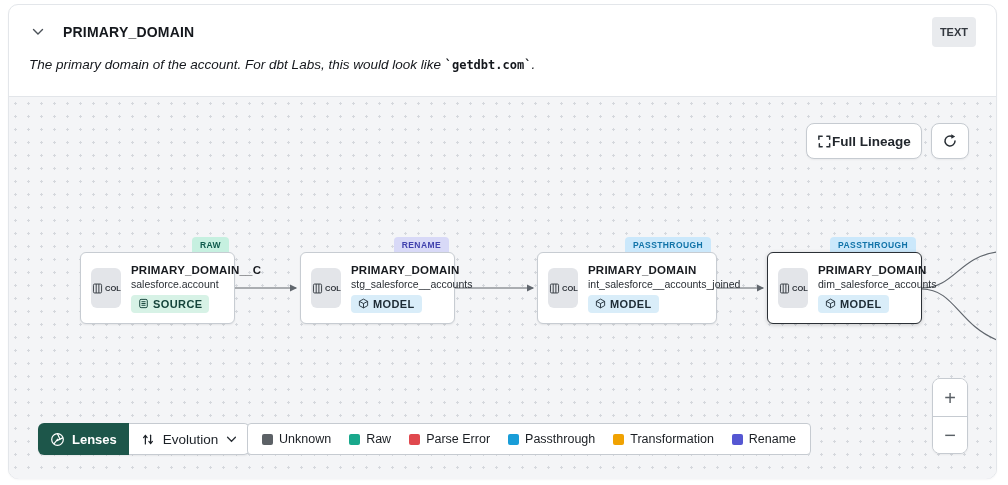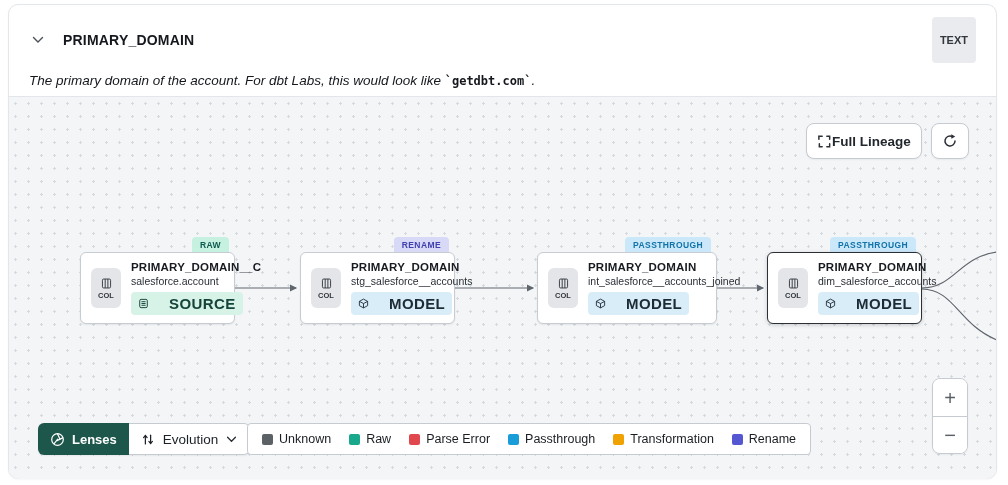--- a/index.html
+++ b/index.html
@@ -7,21 +7,21 @@
 
   .panel { position:absolute; left:8px; top:4px; width:989px; height:475px;
            border:1px solid #e3e6ea; border-radius:10px; background:#fff;
            box-shadow:0 1px 2px rgba(20,30,40,.04); }
 
   
   .header { padding:12px 20px 0 20px; }
   .header-row { display:flex; align-items:center; }
   .chev { width:18px; height:18px; display:inline-flex; align-items:center; justify-content:center; color:#4b5158; cursor:pointer; }
   .title { font-size:14px; font-weight:700; color:#15181d; margin-left:16px; letter-spacing:.2px; }
-  .type-badge { margin-left:auto; background:#e9ebee; color:#33383f; font-size:11px; font-weight:600; padding:17px 8px; border-radius:4px; }
+  .type-badge { margin-left:auto; background:#e9ebee; color:#33383f; font-size:11px; font-weight:600; padding:9px 8px; border-radius:4px; }
   .desc { margin-top:10px; font-size:13.5px; font-style:italic; color:#14171c; }
   .desc code { font-family:"DejaVu Sans Mono", monospace; font-weight:700; font-style:normal; font-size:12px; color:#14171c; }
   .inherited { margin-top:7px; margin-bottom:12px; font-size:13px; font-style:italic; color:#3d434a; }
   .ilink { color:#0f7f6d; text-decoration:underline; cursor:pointer; }
 
   
   .canvas { position:absolute; left:0; top:91px; width:987px; height:383px;
             border-top:1px solid #e2e5e9; border-radius:0 0 10px 10px;
             background-color:#f4f5f7;
             background-image:radial-gradient(circle, #d5d8dd 1.1px, transparent 1.1px);
@@ -34,27 +34,27 @@
   .tag { position:absolute; top:-15px; right:6px; z-index:0; padding:3px 8px 7px;
          font-size:8.5px; font-weight:700; letter-spacing:.4px; border-radius:4px; }
   .tag-raw  { background:#c6f0e0; color:#0d5a4b; }
   .tag-rename { background:#d8d9f7; color:#4041ad; }
   .tag-pass { background:#cbe8fb; color:#1173a8; }
   .node { position:relative; z-index:1; height:72px; background:#fff;
           border:1px solid #c7ccd2; border-radius:6px; display:flex; align-items:center;
           gap:10px; padding:0 10px; box-shadow:0 1px 2px rgba(0,0,0,.07); cursor:pointer; }
   .node.selected { border:1.5px solid #2b3036; box-shadow:0 1px 4px rgba(0,0,0,.18); }
   .colbadge { width:30px; height:40px; background:#e3e5e9; border-radius:6px; flex:0 0 30px;
-              display:flex; flex-direction:column; align-items:center; justify-content:center;
+              display:flex; flex-direction:row; align-items:center; justify-content:center;
               font-size:7.5px; font-weight:700; color:#31363c; gap:1px; }
   .node-body { display:flex; flex-direction:column; align-items:flex-start; }
   .node-title { font-size:11.5px; font-weight:700; color:#171a1f; letter-spacing:.2px; }
   .node-sub { font-size:10.5px; color:#2a2f35; margin-top:2px; }
-  .res-badge { margin-top:5px; display:inline-flex; align-items:center; gap:20px;
-               padding:3px 7px; border-radius:4px; font-size:15px; font-weight:700; letter-spacing:.4px; }
+  .res-badge { margin-top:5px; display:inline-flex; align-items:center; gap:4px;
+               padding:3px 7px; border-radius:4px; font-size:11px; font-weight:700; letter-spacing:.4px; }
   .res-source { background:#d7f2e6; color:#15443a; }
   .res-model  { background:#d9edf9; color:#1d2b35; }
 
   
   .btn { position:absolute; background:#fff; border:1px solid #c6cbd1; border-radius:8px;
          display:flex; align-items:center; justify-content:center; 
          color:#22272d; font-size:13.5px; font-weight:600; cursor:pointer;
          box-shadow:0 1px 2px rgba(0,0,0,.05); }
   .full-lineage { left:797px; top:26px; width:116px; height:36px; }
   .refresh { left:922px; top:26px; width:38px; height:36px; }

